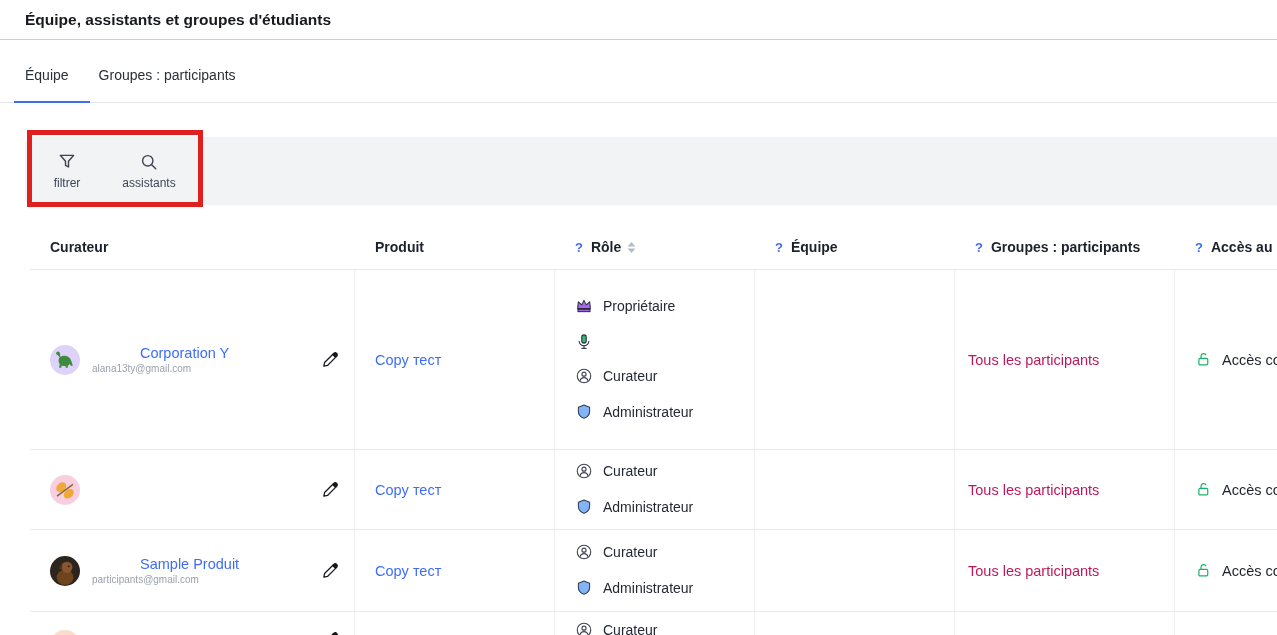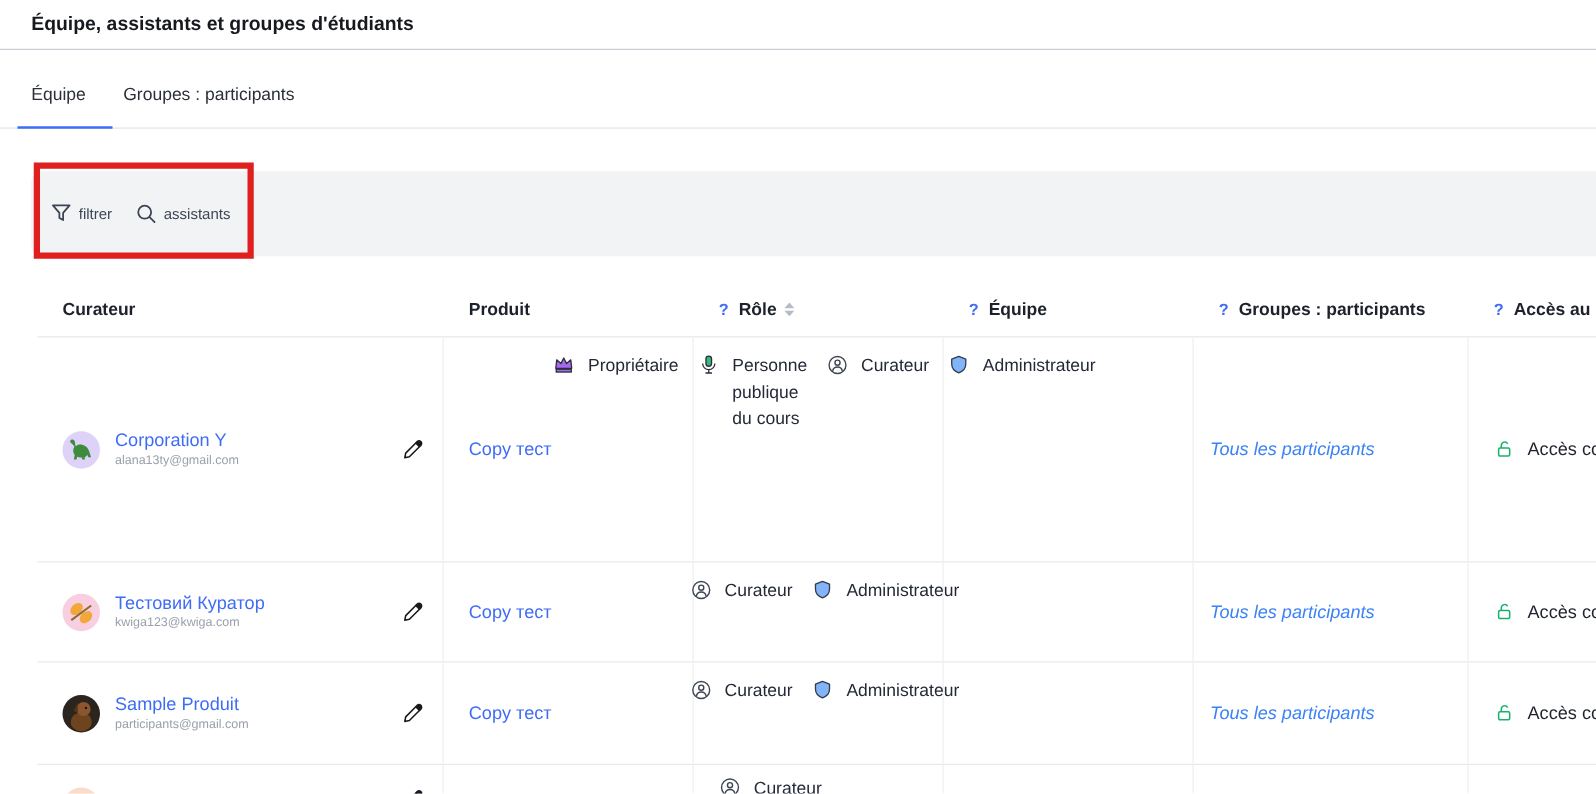--- a/index.html
+++ b/index.html
@@ -14,21 +14,21 @@
   
   .tabs { position:absolute; left:25px; top:67px; display:flex; gap:30px; font-size:14px; color:#2a2f38; }
   .tab { cursor:pointer; padding-bottom:4px; }
   .tabs-border { position:absolute; left:0; right:0; top:102px; height:1px; background:#e4e6ea; }
   .tab-underline { position:absolute; left:14px; top:101px; width:76px; height:2px; background:#3f6cf5; }
   
   .toolbar {
     position:absolute; left:25px; top:137px; width:1370px; height:68px;
     background:#f2f3f5; border-radius:8px; display:flex; align-items:center; padding-left:14px; gap:12px;
   }
-  .tool-btn { width:56px; display:flex; flex-direction:row; align-items:center; gap:4px; cursor:pointer; }
+  .tool-btn { width:56px; display:flex; flex-direction:column; align-items:center; gap:4px; cursor:pointer; }
   .tool-btn.wide { width:84px; }
   .tool-btn svg { display:block; }
   .tool-label { font-size:12px; color:#3d4656; }
   .annotation-box {
     position:absolute; left:27px; top:130px; width:176px; height:77px;
     border:5px solid #e01f1f; z-index:5; pointer-events:none;
   }
   
   .table { position:absolute; left:30px; top:225px; width:1375px; }
   .thead { display:flex; height:45px; border-bottom:1px solid #e5e7ea; }
@@ -40,32 +40,32 @@
   .td { padding-left:20px; display:flex; align-items:center; }
   .trow .c1,.trow .c2,.trow .c3,.trow .c4,.trow .c5 { border-right:1px solid #eef0f3; }
   
   .curator-cell { display:flex; align-items:center; }
   .avatar { width:30px; height:30px; border-radius:50%; flex:0 0 30px; overflow:hidden; display:flex; align-items:center; justify-content:center; }
   .av-dino { background:#ded2f9; }
   .av-butterfly { background:#f8cfe0; }
   .av-dog { background:#2b241f; }
   .av-peach { background:#fcdcc8; }
   .ident { margin-left:12px; display:flex; flex-direction:column; gap:2px; }
-  .name { font-size:14.5px; color:#3f6cf5; text-decoration:none; cursor:pointer; }
+  .name { font-size:14.5px; color:#3f6cf5; text-decoration:none; cursor:pointer;margin-left:48px; }
   .email { font-size:10px; color:#9aa1ac; }
   .edit-btn { margin-left:auto; margin-right:14px; cursor:pointer; display:flex; }
   
   .product-link { font-size:14.5px; color:#3f6cf5; text-decoration:none; cursor:pointer;text-align:right; }
   
-  .roles-cell { flex-direction:row; align-items:flex-start; justify-content:center; gap:15px; padding:12px 10px 12px 20px; }
+  .roles-cell { flex-direction:column; align-items:flex-start; justify-content:center; gap:15px; padding:12px 10px 12px 20px; }
   .role-item { display:flex; align-items:flex-start; gap:10px; }
   .role-item svg { flex:0 0 18px; margin-top:1px; }
   .role-label { font-size:14px; color:#242936; line-height:21px; max-width:145px; }
   
-  .groups-cell { padding-left:13px; font-size:14.5px; color:#3b82f6;font-style:italic; }
+  .groups-cell { padding-left:13px; font-size:14.5px; color:#be185d; }
   .access-cell { gap:10px; font-size:14.5px; color:#1d222c; white-space:nowrap; }
   
   .row-partial .curator-cell { align-items:flex-start; padding-top:18px; }
   .row-partial .edit-btn { align-self:flex-start; margin-top:0; }
   .row-partial .roles-cell { justify-content:flex-start; padding-top:8px; }
 </style>
 </head>
 <body>
 
 <div class="page">
@@ -166,21 +166,20 @@
           </svg>
           <span class="role-label">Propriétaire</span>
         </div>
         <div class="role-item">
           <svg width="18" height="18" viewBox="0 0 24 24">
             <rect x="9" y="2.5" width="6" height="11" rx="3" fill="#35b878" stroke="#2e2e3a" stroke-width="1.4"></rect>
             <path d="M5.5 10.5 a6.5 6.5 0 0 0 13 0" fill="none" stroke="#2e2e3a" stroke-width="1.4"></path>
             <line x1="12" y1="17" x2="12" y2="20.5" stroke="#2e2e3a" stroke-width="1.4"></line>
             <line x1="8.5" y1="20.5" x2="15.5" y2="20.5" stroke="#2e2e3a" stroke-width="1.4"></line>
           </svg>
-          <span class="role-label">Personne publique du cours</span>
         </div>
         <div class="role-item">
           <svg width="18" height="18" viewBox="0 0 24 24" fill="none" stroke="#3f4654" stroke-width="1.5">
             <circle cx="12" cy="12" r="9"></circle>
               <circle cx="12" cy="9.5" r="2.7"></circle>
               <path d="M6.8 18.4 c.6-2.8 2.7-4.3 5.2-4.3 s4.6 1.5 5.2 4.3"></path>
           </svg>
           <span class="role-label">Curateur</span>
         </div>
         <div class="role-item">
@@ -204,24 +203,20 @@
     </div>
 
     <div class="trow" style="height:80px;">
       <div class="td c1 curator-cell">
         <span class="avatar av-butterfly">
           <svg width="30" height="30" viewBox="0 0 32 32">
             <ellipse cx="12" cy="13" rx="6" ry="4.4" transform="rotate(-42 12 13)" fill="#f2a73b"></ellipse>
             <ellipse cx="20" cy="20" rx="6" ry="4.4" transform="rotate(-42 20 20)" fill="#f2a73b"></ellipse>
             <line x1="7.5" y1="22.5" x2="24.5" y2="10" stroke="#8a6b2f" stroke-width="1.7"></line>
           </svg>
-        </span>
-        <span class="ident">
-          <a class="name">Тестовий Куратор</a>
-          <span class="email">kwiga123@kwiga.com</span>
         </span>
         <span class="edit-btn">
           <svg width="19" height="19" viewBox="0 0 24 24" fill="none" stroke="#17191d" stroke-width="1.6" stroke-linejoin="round">
             <path d="M14.7 5.6 l3.7 3.7 L8.2 19.5 l-4.6.9.9-4.6 Z"></path>
               <path d="M14.7 5.6 l1.4-1.4 c1-1 2.7-1 3.7 0 s1 2.7 0 3.7 l-1.4 1.4" fill="#17191d"></path>
           </svg>
         </span>
       </div>
       <div class="td c2">
         <a class="product-link">Copy тест</a>

